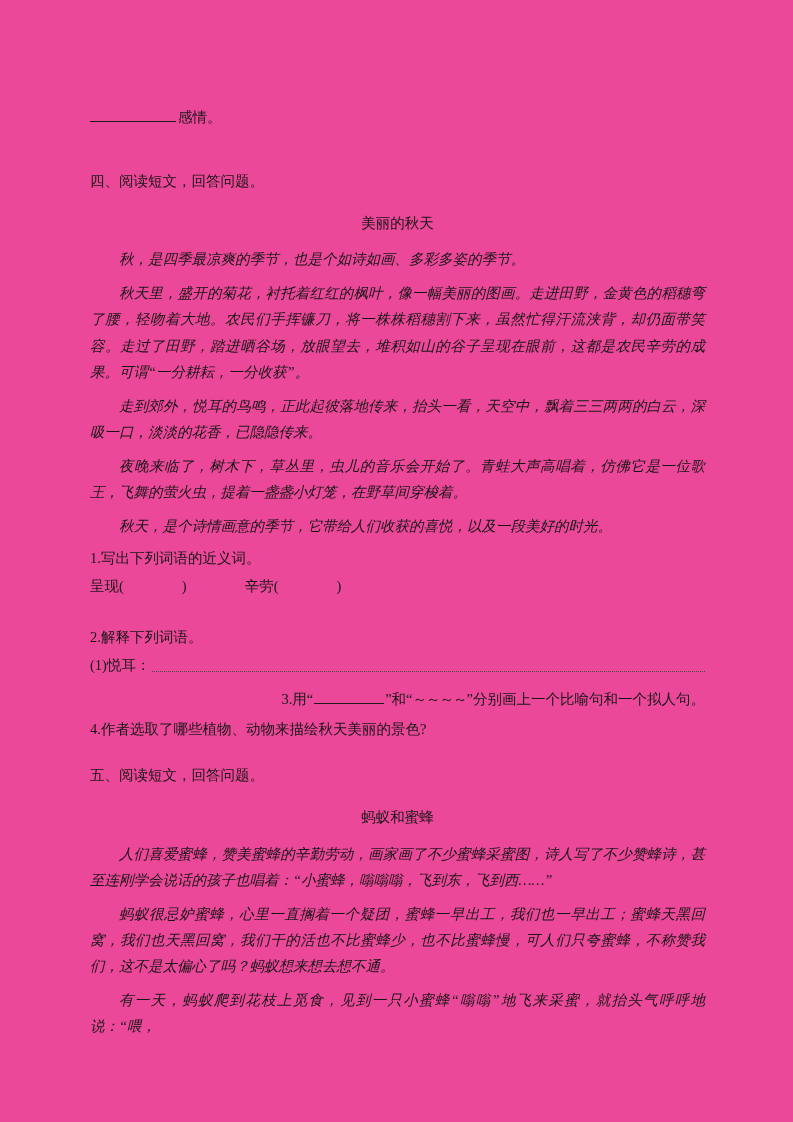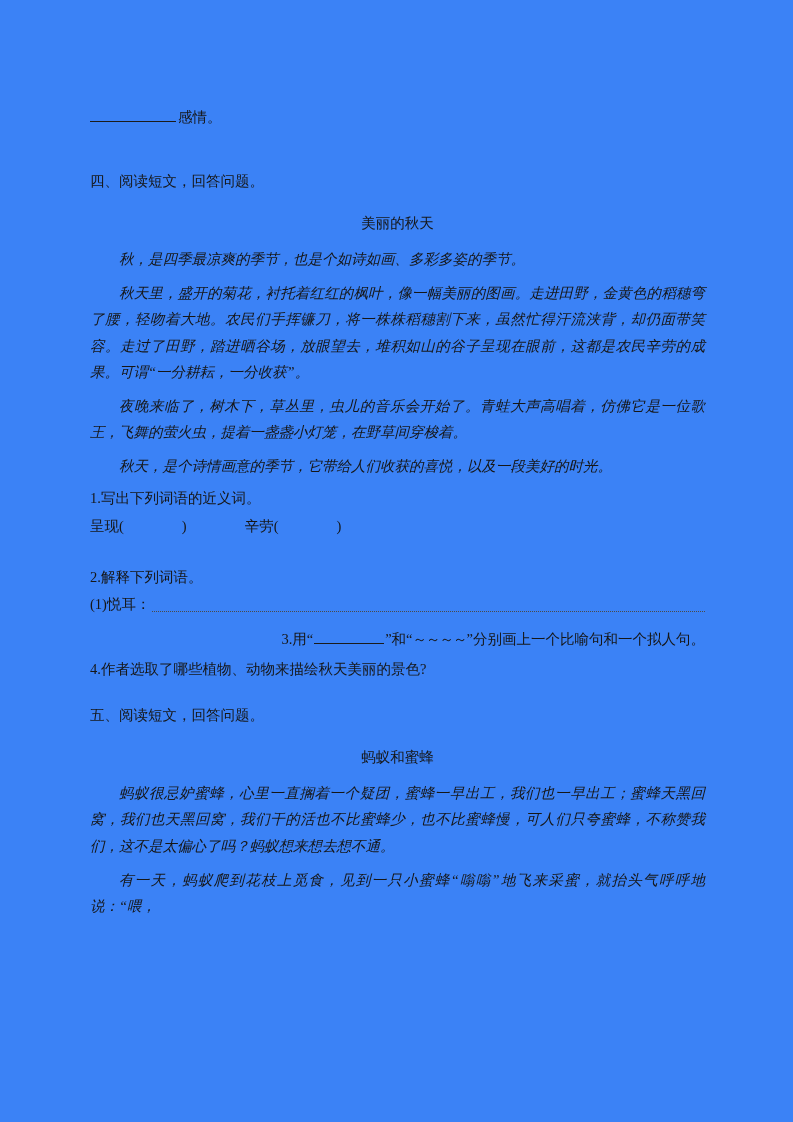--- a/index.html
+++ b/index.html
@@ -2,21 +2,21 @@
 <html><head>
 <meta charset="utf-8">
 <style>
   * { margin:0; padding:0; box-sizing:border-box; }
   html, body { background:#ffffff; }
   body {
     width:793px; height:1122px; overflow:hidden;
     font-family:"Liberation Serif","DejaVu Serif",serif;
     color:#161616; font-size:14.5px;
   }
-  .page { width:793px; height:1122px; padding:104px 88px 40px 90px; background:#3b82f6; }
+  .page { width:793px; height:1122px; padding:104px 88px 40px 90px; background:#ec4899; }
   p { line-height:1.8; }
 
   .lead { margin-bottom:38px; }
   .heading { margin-bottom:16px; }
   .title { text-align:center; margin-bottom:10px; }
   .para { text-indent:2em; text-align:justify; margin-bottom:8px;font-style:italic; }
   .para.last-p5 { margin-bottom:6px; }
 
   .q { margin-bottom:2px; }
   .answers { margin-bottom:25px; }
@@ -50,35 +50,37 @@
 
 <div class="page">
 
   <p class="lead"><span class="blank lead-blank"></span><span>感情。</span></p>
 
   <p class="heading">四、阅读短文，回答问题。</p>
   <p class="title">美丽的秋天</p>
 
   <p class="para">秋，是四季最凉爽的季节，也是个如诗如画、多彩多姿的季节。</p>
   <p class="para">秋天里，盛开的菊花，衬托着红红的枫叶，像一幅美丽的图画。走进田野，金黄色的稻穗弯了腰，轻吻着大地。农民们手挥镰刀，将一株株稻穗割下来，虽然忙得汗流浃背，却仍面带笑容。走过了田野，踏进晒谷场，放眼望去，堆积如山的谷子呈现在眼前，这都是农民辛劳的成果。可谓“一分耕耘，一分收获”。</p>
+  <p class="para">走到郊外，悦耳的鸟鸣，正此起彼落地传来，抬头一看，天空中，飘着三三两两的白云，深吸一口，淡淡的花香，已隐隐传来。</p>
   <p class="para">夜晚来临了，树木下，草丛里，虫儿的音乐会开始了。青蛙大声高唱着，仿佛它是一位歌王，飞舞的萤火虫，提着一盏盏小灯笼，在野草间穿梭着。</p>
   <p class="para last-p5">秋天，是个诗情画意的季节，它带给人们收获的喜悦，以及一段美好的时光。</p>
 
   <p class="q">1.写出下列词语的近义词。</p>
   <p class="q answers">呈现(　　　　)　　　　辛劳(　　　　)</p>
 
   <p class="q">2.解释下列词语。</p>
   <div class="qline">
     <span class="qlabel">(1)悦耳：</span>
     <span class="fill"></span>
   </div>
 
   <p class="q q3"><span>3.用“</span><span class="blank q3-blank"></span><span>”和“</span><span class="wavy">～～～～</span><span>”分别画上一个比喻句和一个拟人句。</span></p>
 
   <p class="q q4">4.作者选取了哪些植物、动物来描绘秋天美丽的景色?</p>
 
   <p class="heading">五、阅读短文，回答问题。</p>
   <p class="title">蚂蚁和蜜蜂</p>
 
+  <p class="para">人们喜爱蜜蜂，赞美蜜蜂的辛勤劳动，画家画了不少蜜蜂采蜜图，诗人写了不少赞蜂诗，甚至连刚学会说话的孩子也唱着：“小蜜蜂，嗡嗡嗡，飞到东，飞到西……”</p>
   <p class="para">蚂蚁很忌妒蜜蜂，心里一直搁着一个疑团，蜜蜂一早出工，我们也一早出工；蜜蜂天黑回窝，我们也天黑回窝，我们干的活也不比蜜蜂少，也不比蜜蜂慢，可人们只夸蜜蜂，不称赞我们，这不是太偏心了吗？蚂蚁想来想去想不通。</p>
   <p class="para">有一天，蚂蚁爬到花枝上觅食，见到一只小蜜蜂“嗡嗡”地飞来采蜜，就抬头气呼呼地说：“喂，</p>
 
 </div>
 
 </body></html>

